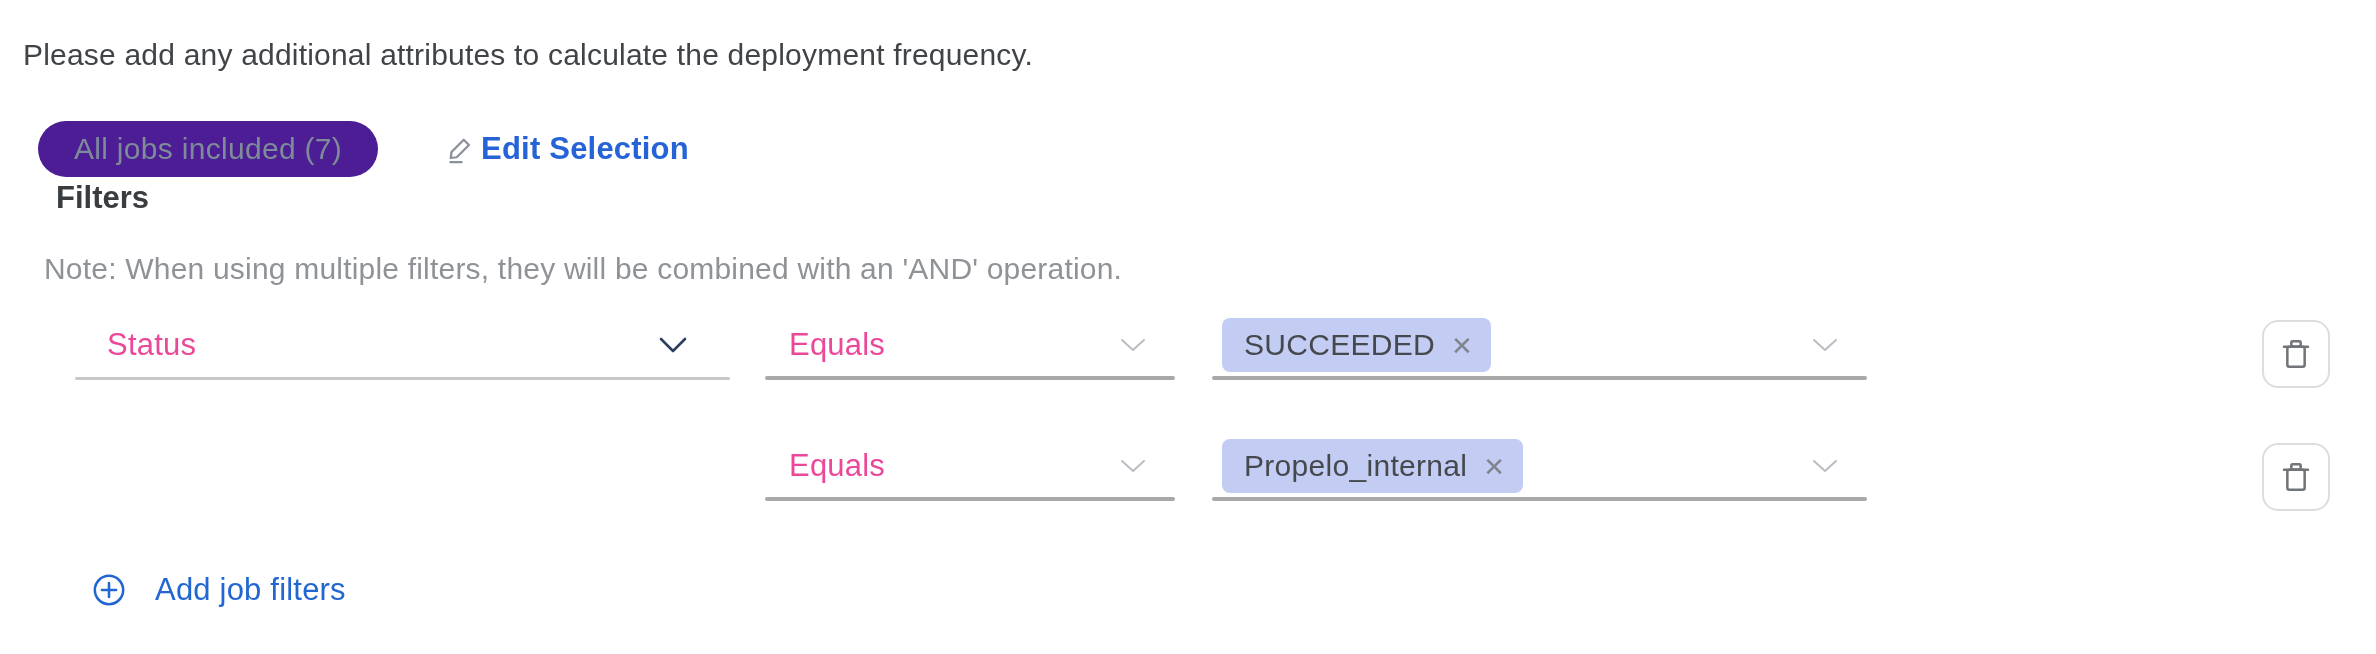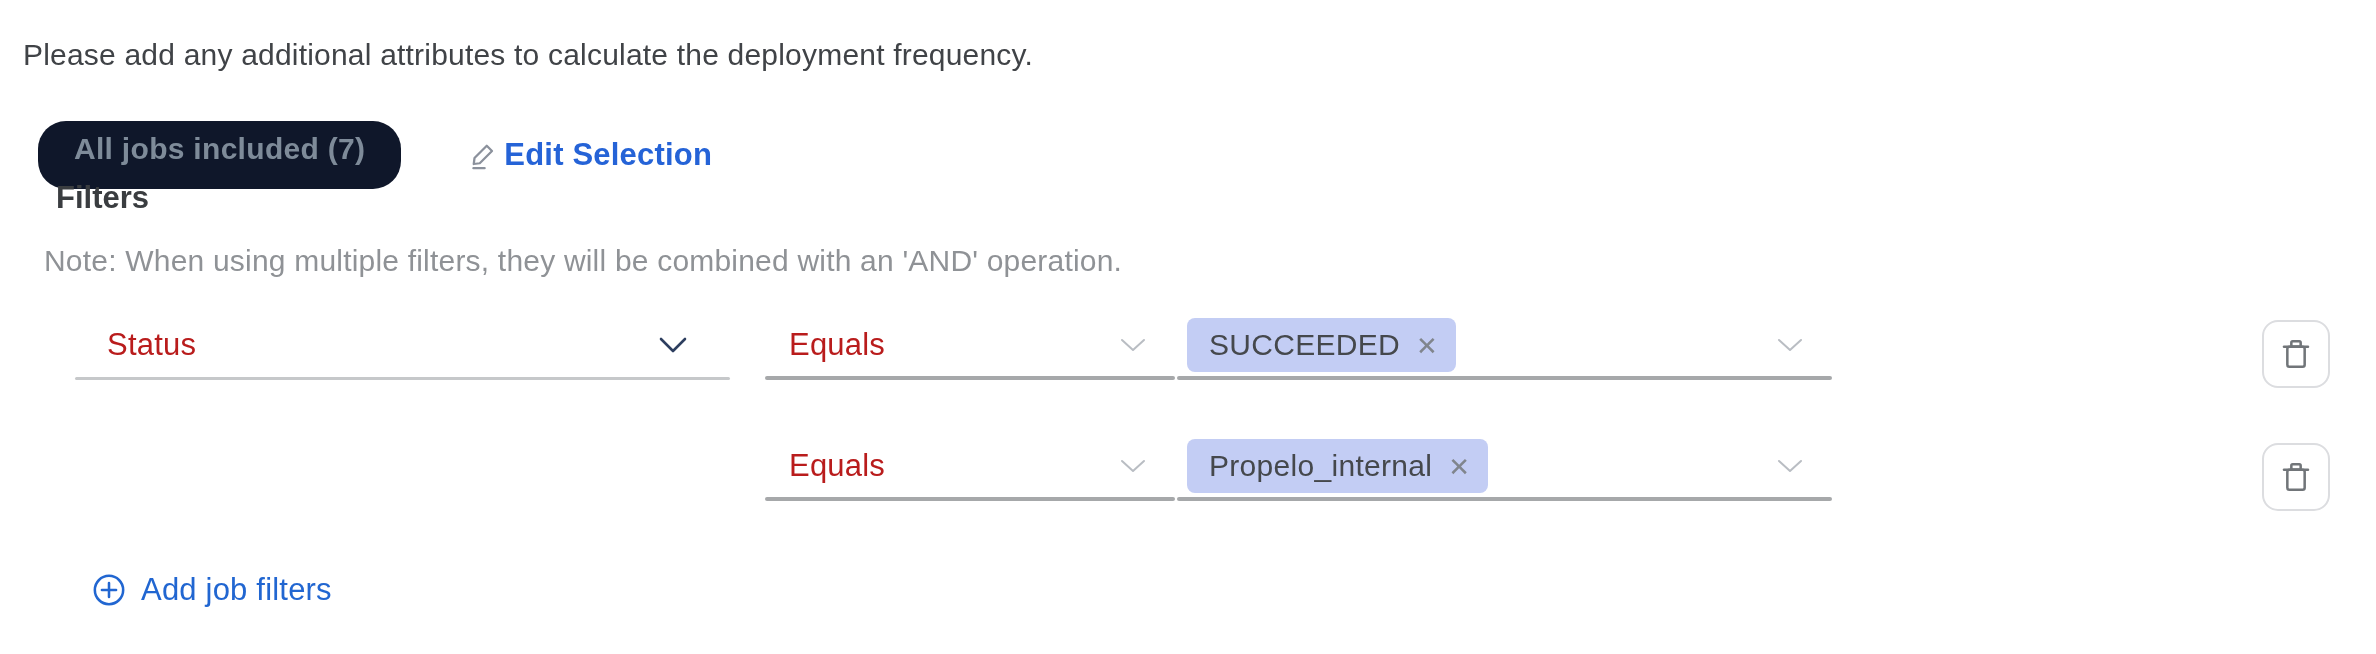--- a/index.html
+++ b/index.html
@@ -11,61 +11,61 @@
   .intro {
     position: absolute; left: 23px; top: 38px;
     font-size: 30px; color: #404347; letter-spacing: 0.2px;
   }
 
   .jobs-row {
     position: absolute; left: 38px; top: 121px;
     display: flex; align-items: center; gap: 68px;
   }
   .jobs-pill {
-    background: #0f172a; color: #7e8b99;
-    height: 68px; line-height: 56px; border-radius: 28px;
-    padding: 0 36px; font-size: 30px; font-weight: 700;
+    background: #4c1d95; color: #7e8b99;
+    height: 56px; line-height: 56px; border-radius: 28px;
+    padding: 0 36px; font-size: 30px; font-weight: 400;
     letter-spacing: 0.3px; white-space: nowrap;
   }
   .edit-link {
     display: flex; align-items: center; gap: 5px; cursor: pointer;
     text-decoration: none;
   }
   .edit-link .txt {
     color: #2563d7; font-size: 31px; font-weight: 700; letter-spacing: 0.2px;
   }
   .edit-icon svg { display: block; }
 
   .filters-heading {
     position: absolute; left: 56px; top: 180px;
     font-size: 31px; font-weight: 700; color: #3a3d40;
   }
   .filters-note {
-    position: absolute; left: 44px; top: 244px;
+    position: absolute; left: 44px; top: 252px;
     font-size: 30px; color: #8f9296; letter-spacing: 0.2px;
   }
 
   .filter-row { position: absolute; left: 0; width: 2376px; height: 70px; }
   .row-1 { top: 310px; }
   .row-2 { top: 431px; }
 
   .sel {
     position: absolute; top: 0; height: 70px;
     display: flex; align-items: center; cursor: pointer;
   }
   .sel::after {
     content: ""; position: absolute; left: 0; right: 0; bottom: 0;
     height: 4px; border-radius: 3px; background: #a6a8aa;
   }
   .sel-attribute { left: 75px; width: 655px; padding-left: 32px; }
   .sel-attribute::after { background: #c6c8ca; height: 3px; }
   .sel-operator { left: 765px; width: 410px; padding-left: 24px; align-items: center; }
-  .sel-value { left: 1177px; width: 655px; padding-left: 10px; }
-
-  .sel-label { font-size: 31px; color: #b91c1c; letter-spacing: 0.2px; }
+  .sel-value { left: 1212px; width: 655px; padding-left: 10px; }
+
+  .sel-label { font-size: 31px; color: #ec4899; letter-spacing: 0.2px; }
 
   .chevron { position: absolute; top: 50%; transform: translateY(-50%); }
   .chevron-dark { right: 42px; }
   .chevron-light { right: 28px; }
   .chevron svg { display: block; }
 
   .value-tag {
     display: inline-flex; align-items: center; gap: 16px;
     background: #c3cdf4; border-radius: 8px;
     padding: 10px 18px 10px 22px;
@@ -82,21 +82,21 @@
     background: #ffffff; border: 2px solid #dcdde0; border-radius: 16px;
     display: flex; align-items: center; justify-content: center;
     cursor: pointer;
   }
   .trash-1 { top: 320px; }
   .trash-2 { top: 443px; }
   .trash-btn svg { display: block; }
 
   .add-link {
     position: absolute; left: 92px; top: 572px;
-    display: flex; align-items: center; gap: 15px; cursor: pointer; justify-content: space-between;
+    display: flex; align-items: center; gap: 29px; cursor: pointer; justify-content: space-between;
   }
   .add-link .txt { color: #2166d1; font-size: 31px; letter-spacing: 0.2px; }
   .add-link svg { display: block; }
 </style>
 </head>
 <body>
 
 <div class="stage">
 
   <div class="intro">Please add any additional attributes to calculate the deployment frequency.</div>

